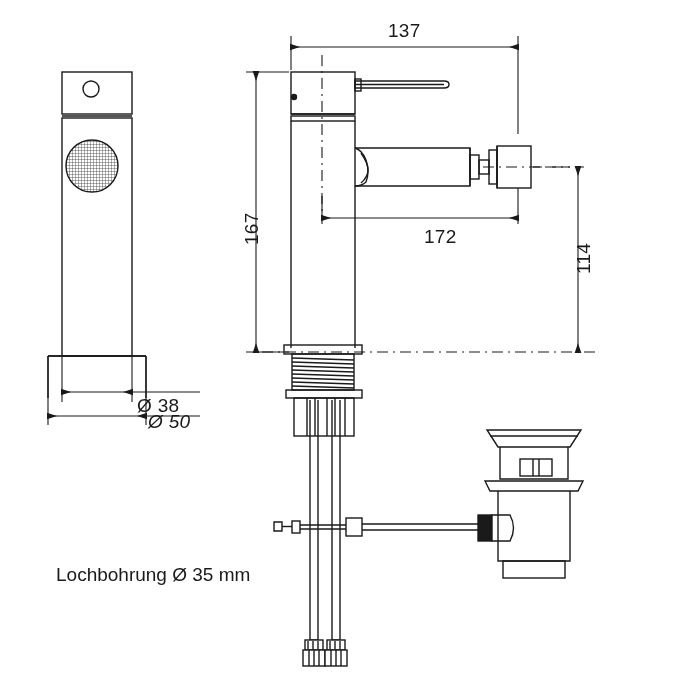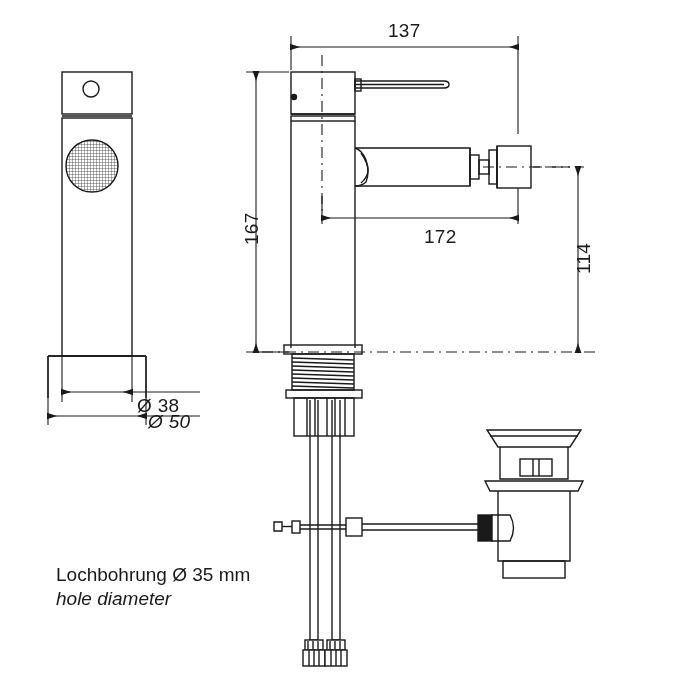--- a/index.html
+++ b/index.html
@@ -270,15 +270,14 @@
   <div class="dim-label" style="left:424px; top:226px;">172</div>
 
   <div class="dim-label vertical" style="left:573px; top:274px;">114</div>
 
   <div class="dim-label" style="left:137px; top:375px;margin-top:20px;">Ø 38</div>
 
   <div class="dim-label" style="left:148px; top:411px;font-style:italic;">Ø 50</div>
 
   <div class="note" style="left:56px; top:564px;">Lochbohrung Ø 35 mm</div>
 
-  <div class="note italic" style="left:56px; top:588px;">hole diameter</div>
 
 </div>
 
 </body></html>

